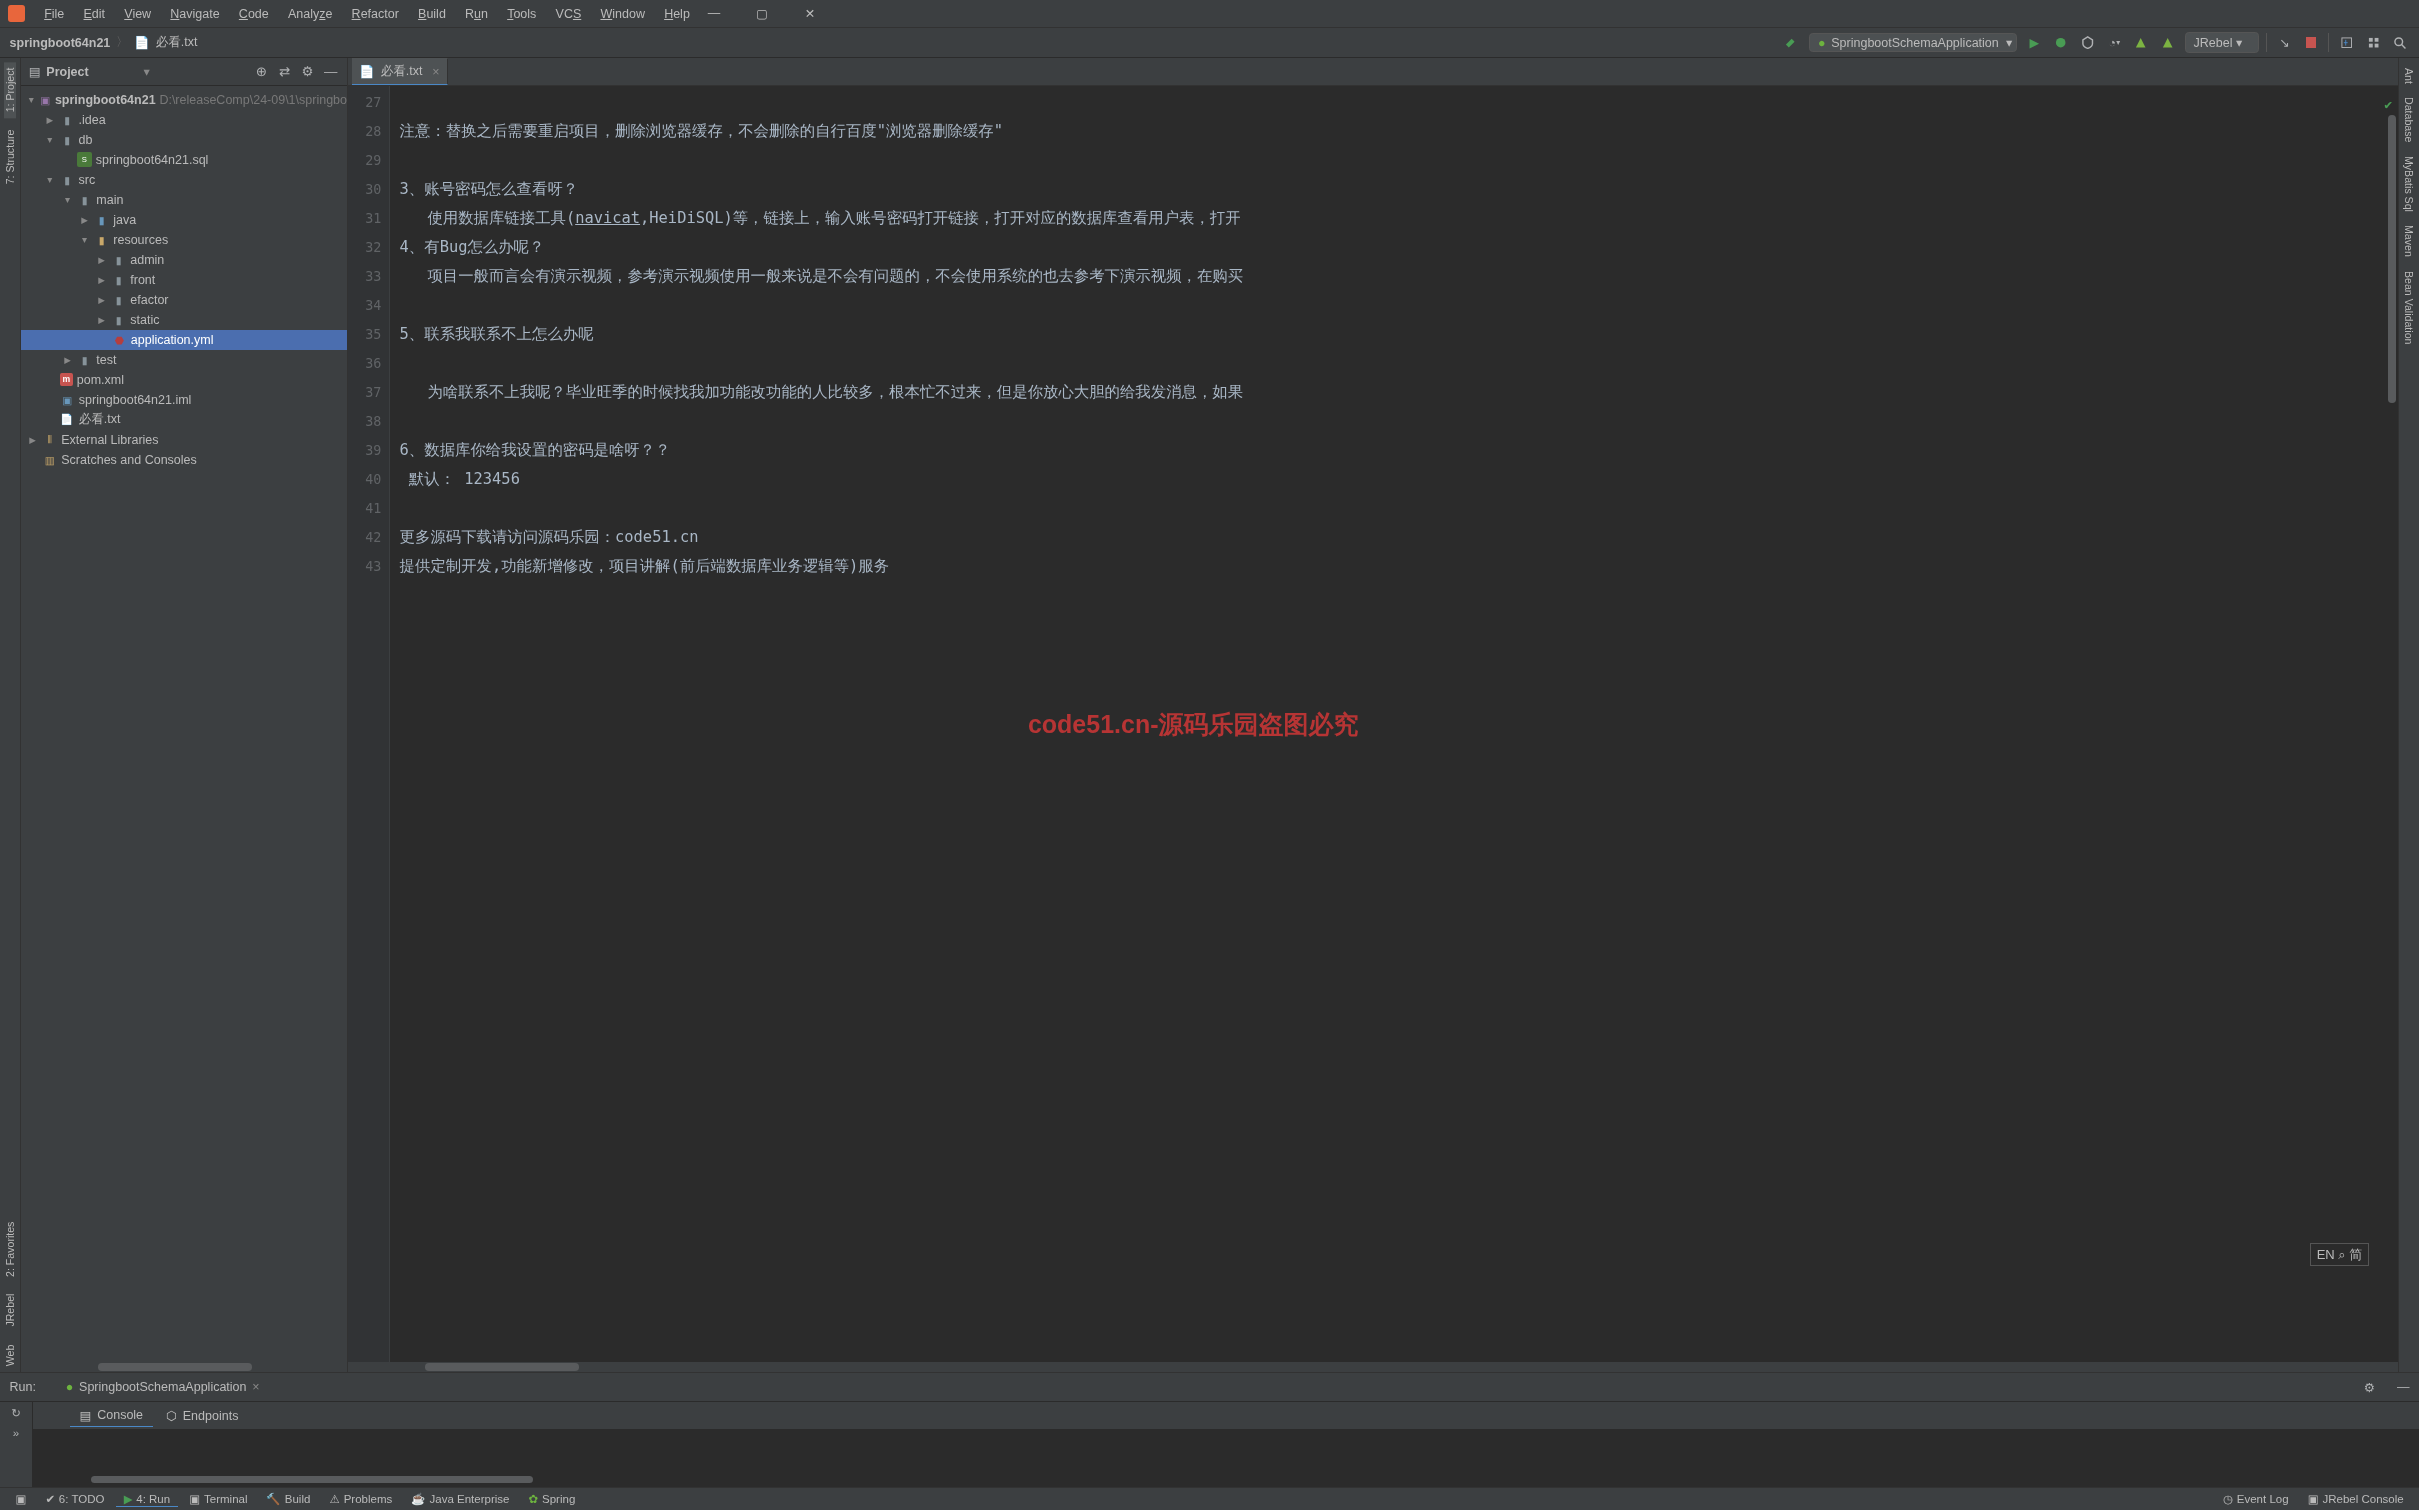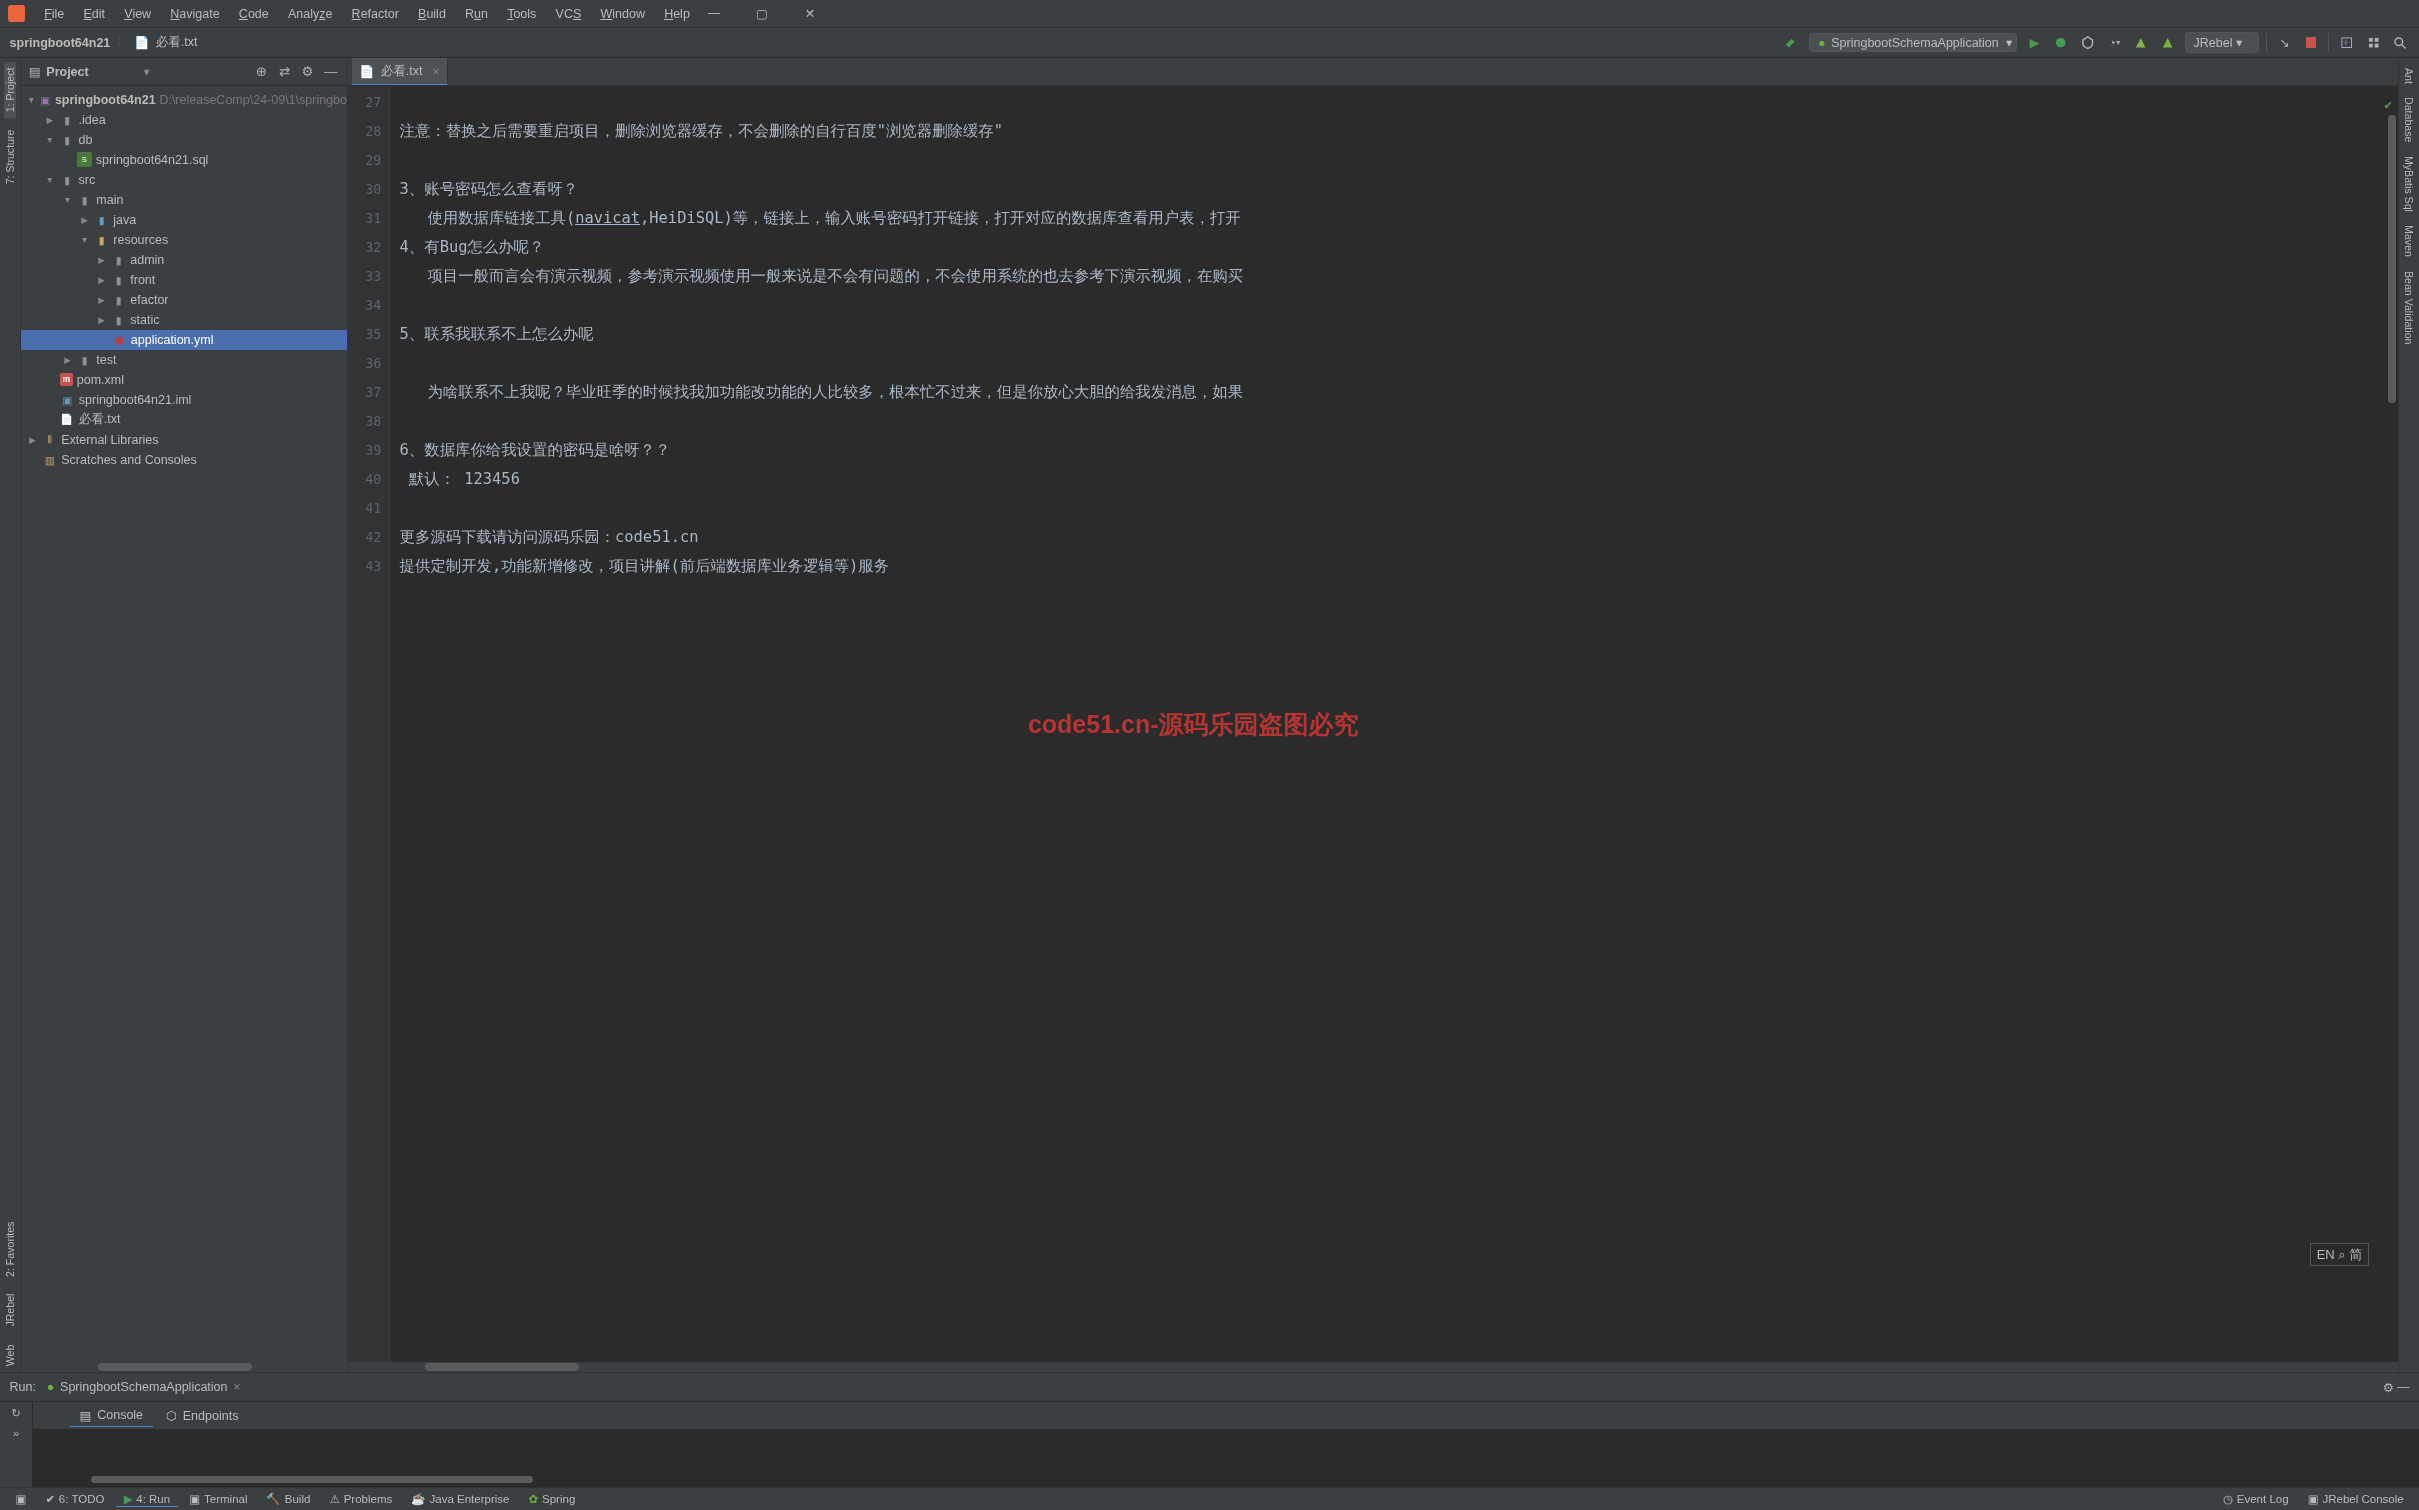--- a/index.html
+++ b/index.html
@@ -58,21 +58,21 @@
 .gutter { width: 42px; background: #313335; text-align: right; padding: 1.9px 7.7px 0 0; color: #606366; font-family: "Consolas", monospace; font-size: 13.4px; line-height: 29px; border-right: 1px solid #3c3f41; }
 .code { flex: 1; padding: 1.9px 0 0 9.6px; font-family: "Consolas", "Microsoft YaHei", monospace; font-size: 15.4px; line-height: 29px; white-space: pre; overflow: hidden; position: relative; color: #a9b7c6; }
 .code u { text-decoration: underline; }
 .watermark { position: absolute; top: 50%; left: 40%; transform: translate(-50%,-50%); color: #c73636; font-size: 25px; font-weight: bold; opacity: 0.9; pointer-events: none; font-family: "Microsoft YaHei", sans-serif;}
 .hscroll { height: 9.6px; background: #3c3f41; position: relative; }
 .hscroll-thumb { position: absolute; left: 77px; width: 154px; height: 7.7px; background: #595b5d; border-radius: 3.8px; top: 1px; }
 .vscroll { position: absolute; right: 1.9px; top: 29px; width: 7.7px; height: 288px; background: #595b5d; border-radius: 3.8px; }
 .lang-indicator { position: absolute; right: 29px; bottom: 96px; background: #2b2b2b; border: 1px solid #555; padding: 1.9px 5.8px; font-size: 13px; color: #bbb; }
 .green-check { position:absolute; top:3.8px; right:5.8px; color:#499c54; font-size:13.4px;}
 .bottom-panel { height: 115px; background: #3c3f41; border-top: 1px solid #323232; display: flex; flex-direction: column; }
-.run-header { height: 29px; display: flex; align-items: center; padding: 0 9.6px; gap: 3px; border-bottom: 1px solid #2b2b2b; }
+.run-header { height: 29px; display: flex; align-items: center; padding: 0 9.6px; gap: 22px; border-bottom: 1px solid #2b2b2b; }
 .run-header .label { color: #bbbbbb; }
 .run-header .run-tab { display: flex; align-items: center; gap: 5.8px; padding: 0 7.7px; color: #bbbbbb; }
 .run-header .spacer { flex: 1; }
 .run-tabs { height: 27px; display: flex; align-items: center; padding-left: 37px; gap: 3.8px; }
 .run-sub-tab { padding: 3.8px 9.6px; color: #bbbbbb; cursor: pointer; display:flex; align-items:center; gap:5.8px;}
 .run-sub-tab.active { border-bottom: 1.9px solid #4a88c7; }
 .run-body { flex:1; display:flex; }
 .run-left-icons { width: 33px; background:#3c3f41; display:flex; flex-direction:column; align-items:center; gap:7.7px; padding-top:3.8px; border-right:1px solid #2b2b2b;}
 .run-left-icons .ri { color:#afb1b3; cursor:pointer; font-size:11.5px;}
 .run-content { flex:1; background:#2b2b2b; position:relative;}

